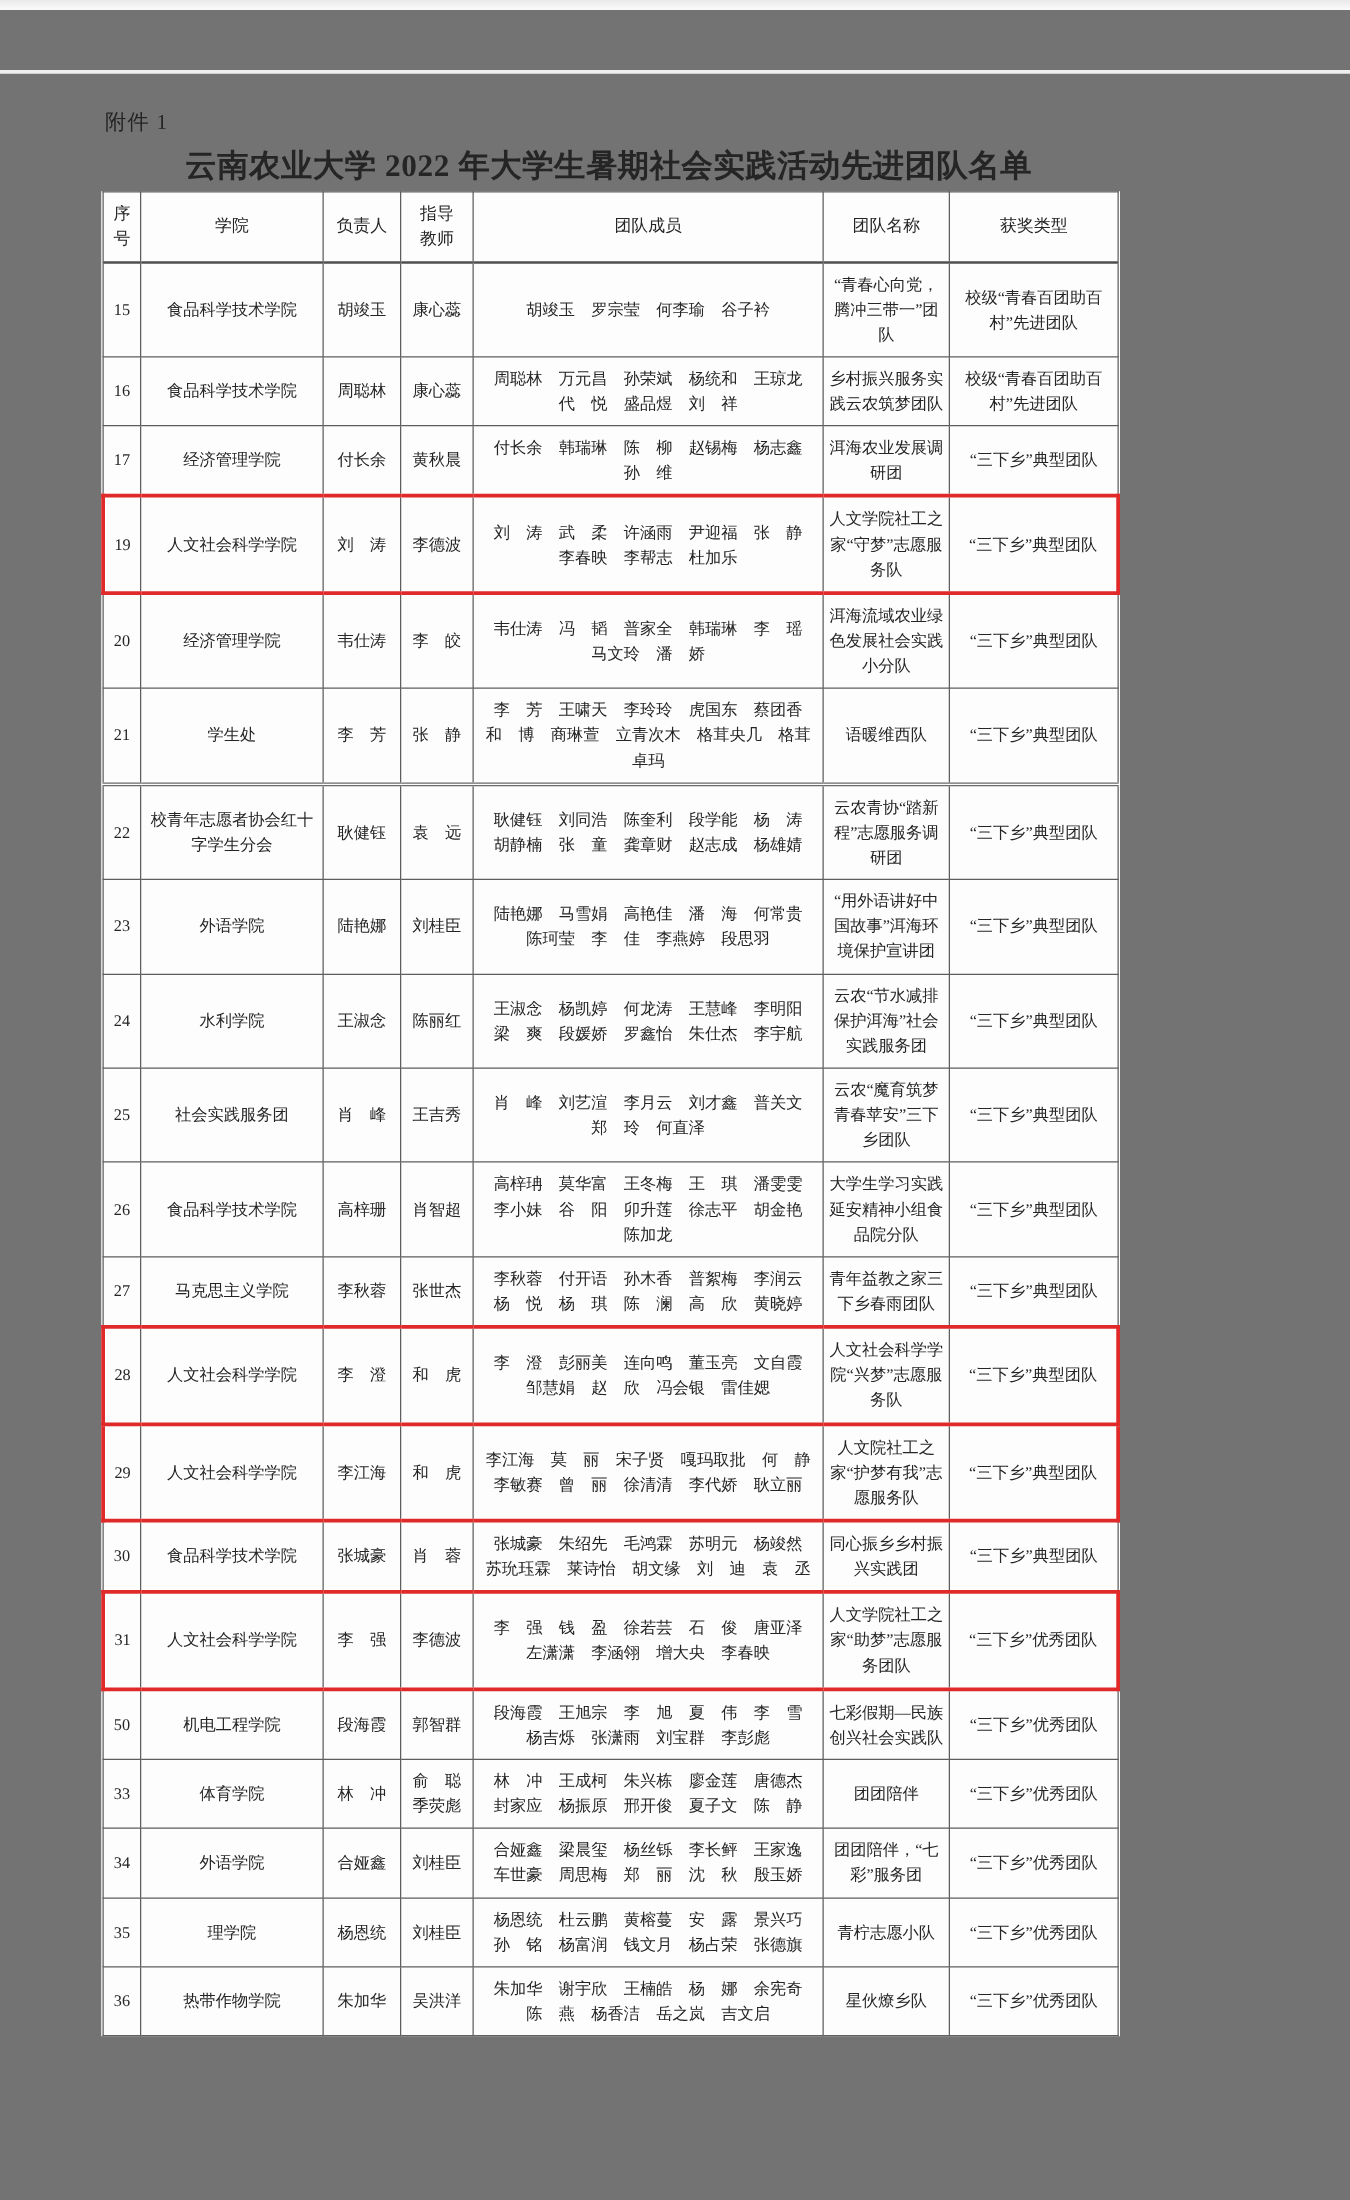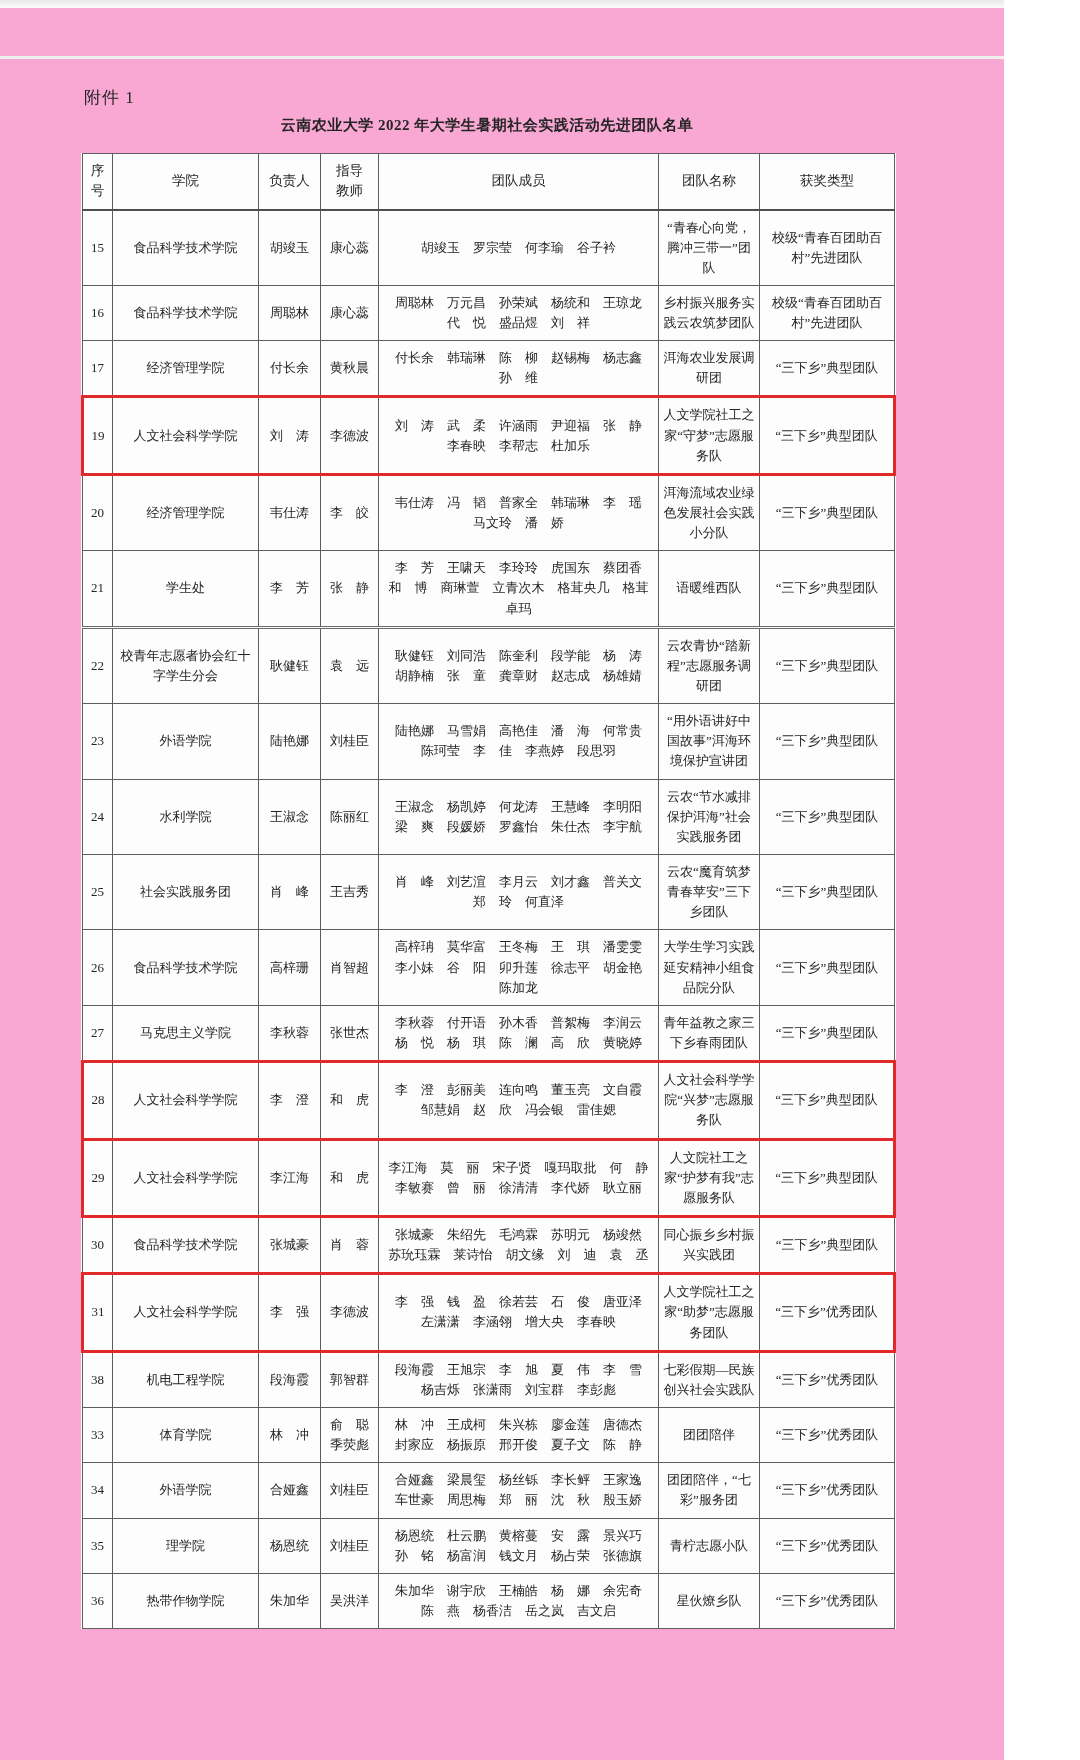--- a/index.html
+++ b/index.html
@@ -1,40 +1,40 @@
 <!DOCTYPE html>
 <html style="--hl: #e02a2a;"><head>
 <meta charset="utf-8">
 <style>
   html,body { margin:0; padding:0; background:#ffffff; }
   .page {
     position:relative;
-    width:1004px;
+    width:1080px;
     height:1760px;
-    background:#f9a8d4;
+    background:#737373;
     font-family:"Liberation Serif","DejaVu Serif",serif;
     color:#252525;
     overflow:hidden;
   }
   .scan-top {
     position:absolute; top:0; left:0; right:0; height:8px;
     background:linear-gradient(#e9e9e9,#fbfbfb);
   }
   .scan-band {
     position:absolute; top:56px; left:0; right:0; height:3px;
     background:#f0efee;
   }
   .attachment {
     position:absolute; left:84px; top:86px;
     font-size:17px; letter-spacing:1px;
   }
   .title {
     position:absolute; left:81px; top:116px; width:812px;
     margin:0; text-align:center;
-    font-size:15px; font-weight:bold; letter-spacing:0.5px;
+    font-size:25px; font-weight:bold; letter-spacing:0.5px;
     white-space:nowrap;
   }
   table.awards {
     position:absolute; left:81px; top:153px; width:812px;
     border-collapse:collapse; table-layout:fixed;
     background:#fdfdfd;
   }
   table.awards th, table.awards td {
     border:1px solid #5e5e5e;
     font-weight:normal;
@@ -239,21 +239,21 @@
         <tr class="hl">
           <td class="col-no">31</td>
           <td class="col-college">人文社会科学学院</td>
           <td class="col-leader">李　强</td>
           <td class="col-advisor">李德波</td>
           <td class="col-members">李　强　钱　盈　徐若芸　石　俊　唐亚泽　左潇潇　李涵翎　增大央　李春映</td>
           <td class="col-team">人文学院社工之家“助梦”志愿服务团队</td>
           <td class="col-award">“三下乡”优秀团队</td>
         </tr>
         <tr>
-          <td class="col-no">38</td>
+          <td class="col-no">50</td>
           <td class="col-college">机电工程学院</td>
           <td class="col-leader">段海霞</td>
           <td class="col-advisor">郭智群</td>
           <td class="col-members">段海霞　王旭宗　李　旭　夏　伟　李　雪　杨吉烁　张潇雨　刘宝群　李彭彪</td>
           <td class="col-team">七彩假期—民族创兴社会实践队</td>
           <td class="col-award">“三下乡”优秀团队</td>
         </tr>
         <tr>
           <td class="col-no">33</td>
           <td class="col-college">体育学院</td>

